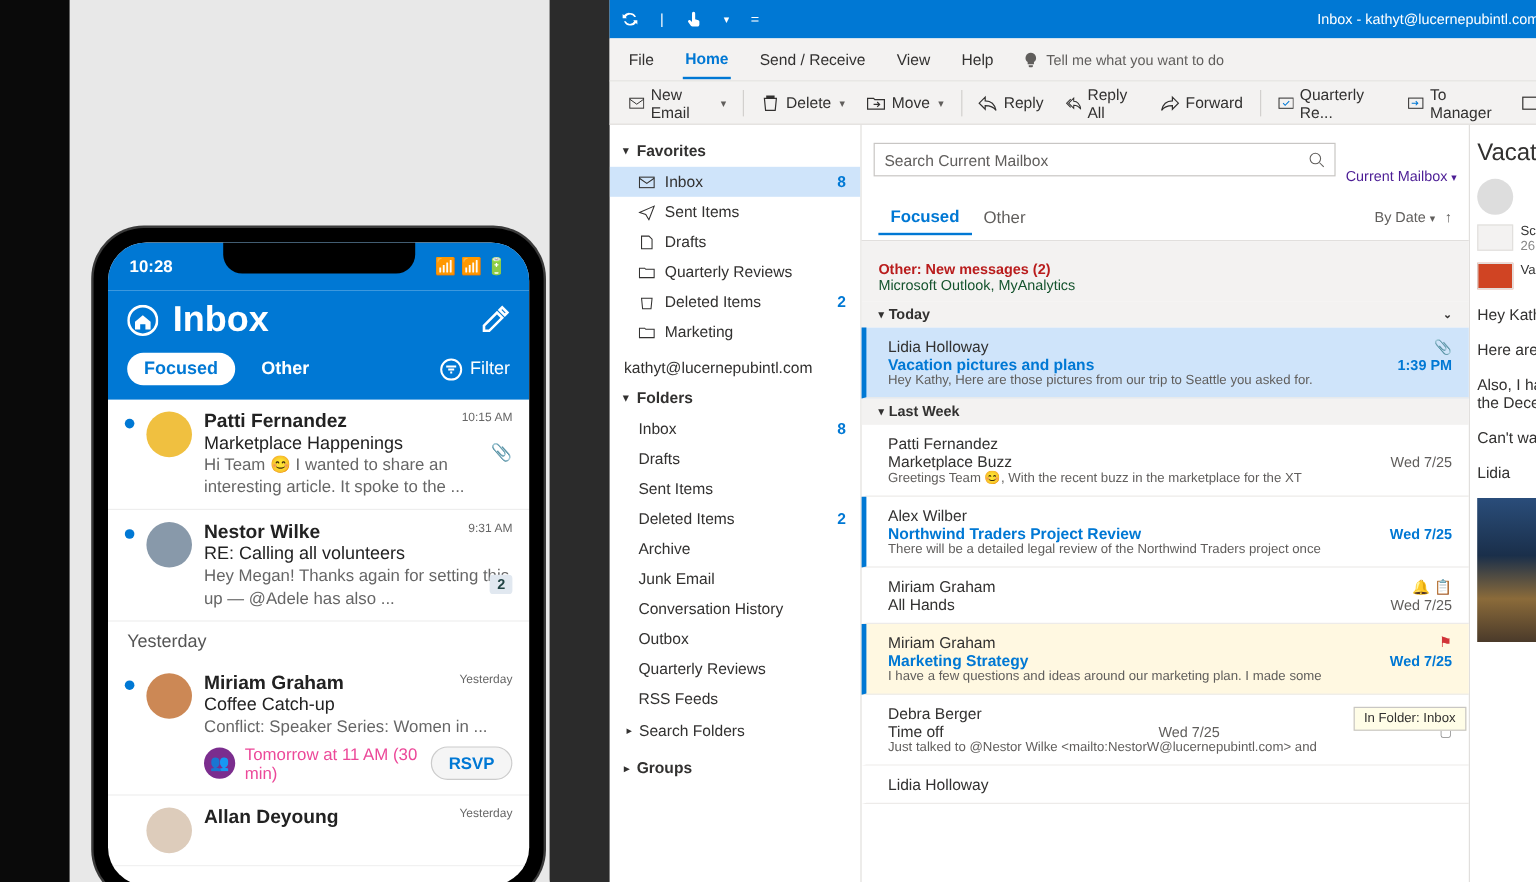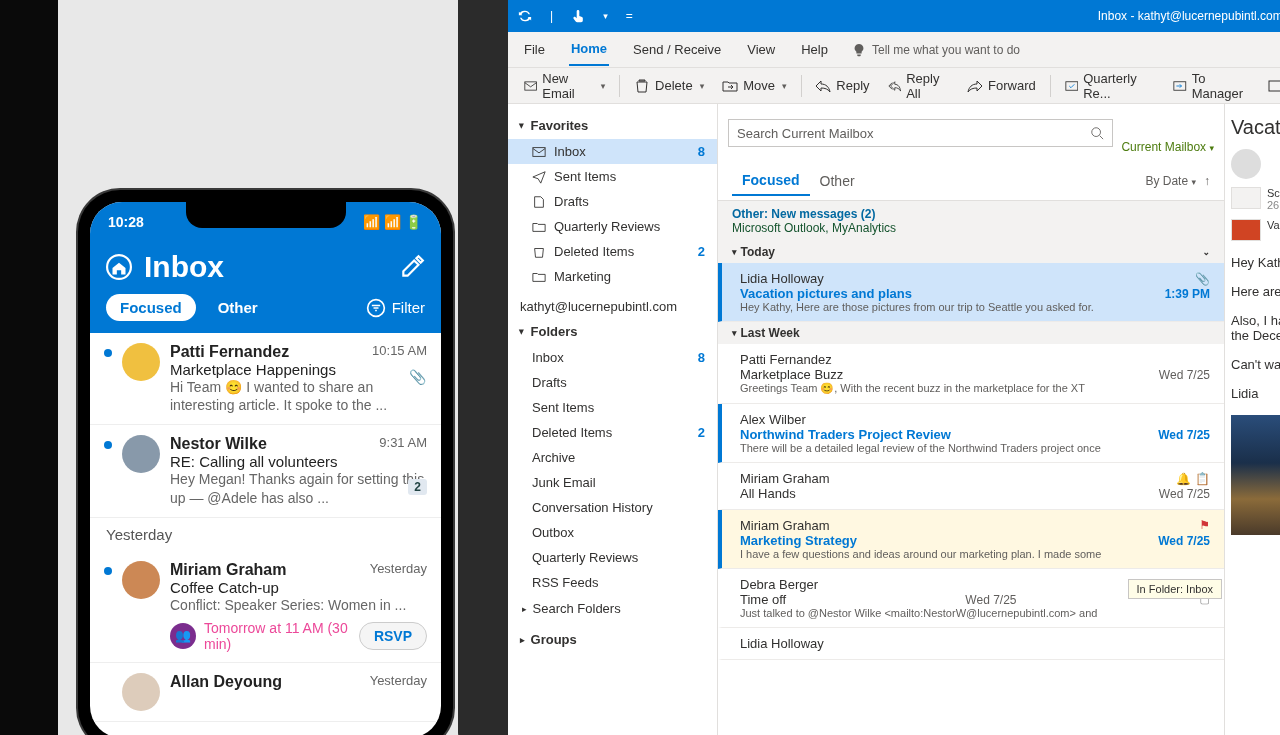--- a/index.html
+++ b/index.html
@@ -36,29 +36,29 @@
 .nav-item { display: flex; align-items: center; gap: 8px; padding: 5px 12px 5px 24px; font-size: 13px; color: #323130; cursor: pointer; }
 .nav-item.sel { background: #cfe4fa; }
 .nav-count { margin-left: auto; color: #0078d4; font-weight: 600; }
 .nav-icon { width: 14px; height: 14px; flex-shrink: 0; }
 .nav-acct { padding: 10px 12px 4px; font-size: 13px; color: #323130; }
 
 
 .mlist { flex: 1; display: flex; flex-direction: column; border-right: 1px solid #e1dfdd; min-width: 0; }
 .search-row { display: flex; align-items: center; gap: 8px; padding: 8px 10px; }
 .search-box { flex: 1; border: 1px solid #c8c6c4; height: 28px; display: flex; align-items: center; padding: 0 8px; color: #605e5c; font-size: 13px; }
-.search-scope { font-size: 12px; color: #4d7c0f; margin-top: 28px; }
+.search-scope { font-size: 12px; color: #4c1d95; margin-top: 28px; }
 
 .tabrow { display: flex; align-items: center; padding: 4px 14px; border-bottom: 1px solid #e1dfdd; }
 .mtab { font-size: 14px; padding: 6px 10px; color: #605e5c; cursor: pointer; }
 .mtab.active { color: #0078d4; border-bottom: 2px solid #0078d4; font-weight: 600; }
 .sort-right { margin-left: auto; font-size: 12px; color: #605e5c; display: flex; align-items: center; gap: 8px; }
 
 .other-bar { background: #f3f2f1; padding: 6px 14px; font-size: 12px; }
-.other-bar .t1 { font-weight: 600; color: #0369a1; }
+.other-bar .t1 { font-weight: 600; color: #b91c1c; margin-top: 10px; }
 .other-bar .t2 { color: #14532d; }
 
 .grp-head { background: #f3f2f1; padding: 4px 14px; font-size: 12px; font-weight: 600; color: #323130; display: flex; align-items: center; gap: 4px; }
 .msg { padding: 8px 14px 8px 18px; border-bottom: 1px solid #edebe9; border-left: 4px solid transparent; position: relative; }
 .msg.unread { border-left-color: #0078d4; }
 .msg.unread .subj, .msg.unread .m-date { color: #0078d4; font-weight: 600; }
 .msg.sel { background: #cfe4fa; }
 .msg.flagged { background: #fff8e1; }
 .msg .from { font-size: 13px; color: #323130; }
 .msg .subj { font-size: 13px; color: #323130; }
@@ -93,21 +93,21 @@
 .ptab.active { background: #fff; color: #0078d4; }
 .pfilter { margin-left: auto; display: flex; align-items: center; gap: 6px; font-size: 15px; }
 
 .plist { overflow: hidden; }
 .pitem { display: flex; gap: 10px; padding: 10px 14px; border-bottom: 1px solid #eee; position: relative; }
 .pdot { width: 8px; height: 8px; border-radius: 50%; background: #0078d4; margin-top: 6px; flex-shrink: 0; }
 .pavatar { width: 38px; height: 38px; border-radius: 50%; background: #ddd; flex-shrink: 0; overflow: hidden; }
 .pcontent { flex: 1; min-width: 0; }
 .prow1 { display: flex; justify-content: space-between; }
 .pname { font-size: 16px; font-weight: 600; color: #222; }
-.ptime { font-size: 13px; color: #666; }
+.ptime { font-size: 10px; color: #666; }
 .psubj { font-size: 15px; color: #222; }
 .pprev { font-size: 14px; color: #666; line-height: 1.3; }
 .pbadge { background: #e1e8f0; color: #244; font-size: 12px; font-weight: 600; padding: 1px 6px; border-radius: 3px; position: absolute; right: 14px; top: 54px; }
 .patt { color: #888; position: absolute; right: 14px; top: 36px; font-size: 14px; }
 .pgrp { padding: 8px 16px; font-size: 15px; color: #555; }
 .pmeeting { display: flex; align-items: center; gap: 8px; margin-top: 6px; }
 .pmeeting-ic { width: 26px; height: 26px; border-radius: 50%; background: #7b2d8e; display: flex; align-items: center; justify-content: center; color: #fff; font-size: 13px; }
 .pmeeting-txt { font-size: 14px; color: #ec4899; flex: 1; }
 .prsvp { border: 1px solid #ccc; border-radius: 16px; padding: 5px 14px; font-size: 14px; font-weight: 600; color: #0078d4; background: #f5f5f5; }
 

